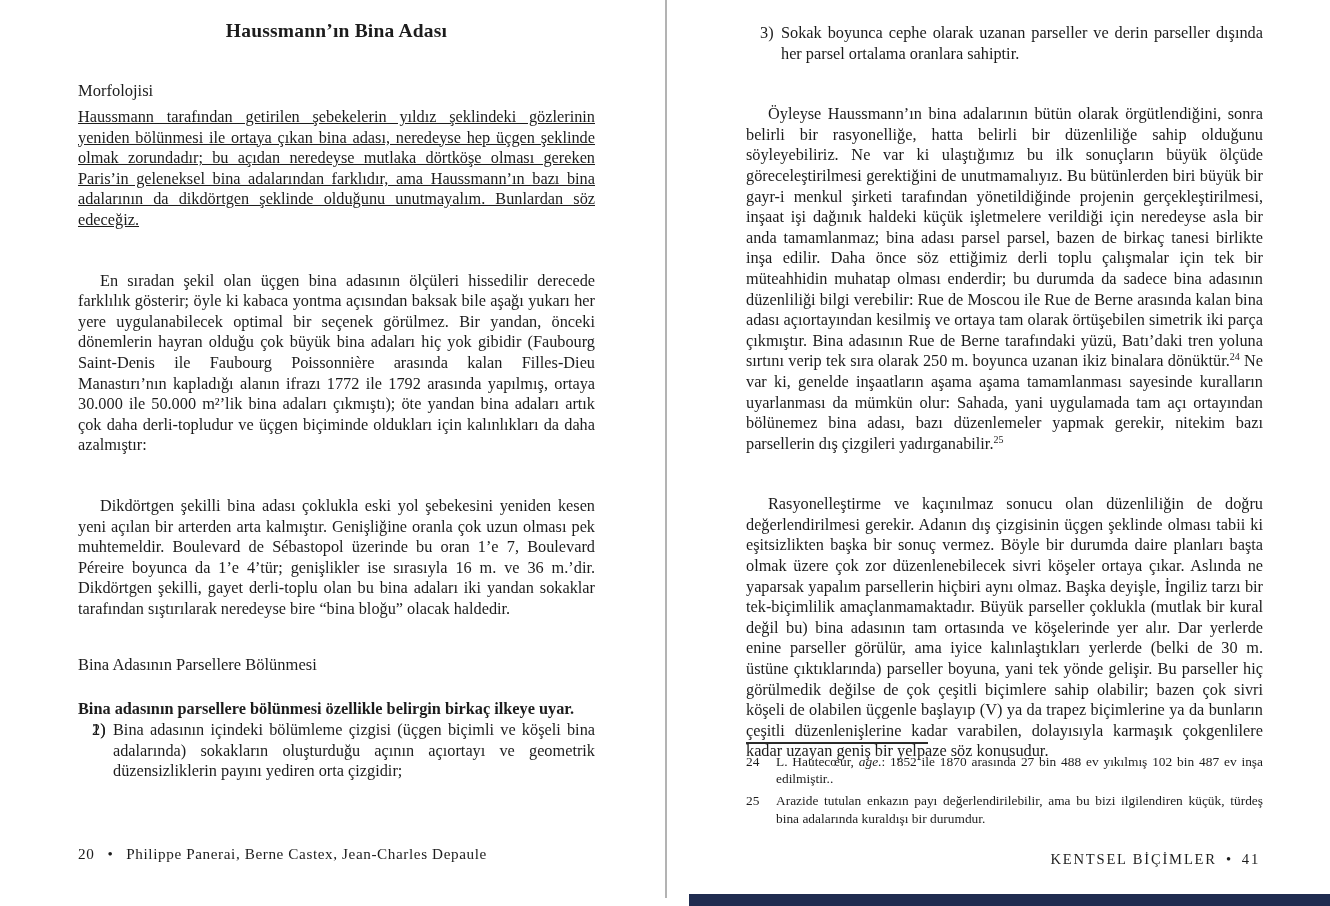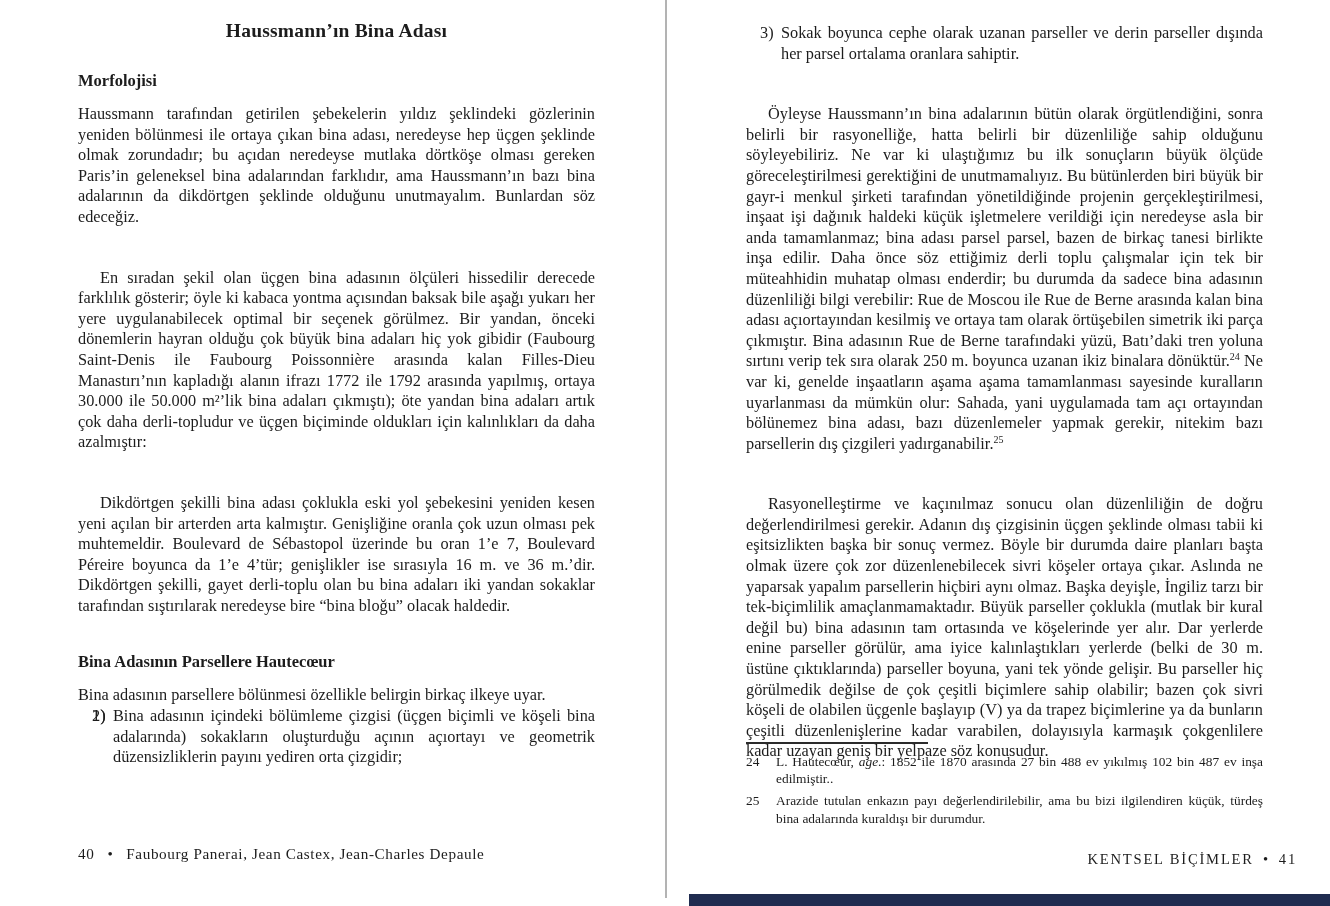--- a/index.html
+++ b/index.html
@@ -10,29 +10,29 @@
   }
   .page{position:absolute;top:0;}
   #left-page{left:78px;width:517px;}
   #right-page{left:746px;width:517px;}
 
   .book-title{
     margin:20px 0 0 0;text-align:center;font-weight:bold;
     font-size:19.5px;letter-spacing:0.2px;
   }
   .section-heading{
-    margin:29px 0 0 0;font-weight:bold;font-size:16.5px;
+    margin:39px 0 0 0;font-weight:normal;font-size:16.5px;
   }
   .section-heading.second{margin-top:36px;}
   .body-p{
     margin:0;font-size:16.3px;line-height:20.6px;text-align:justify;
   }
-  .body-p.first{margin-top:13px;}
+  .body-p.first{margin-top:6px;text-decoration:underline;}
   .body-p.indent{text-indent:22px;margin-top:40px;}
-  .body-p.intro{margin-top:13px;}
+  .body-p.intro{margin-top:24px;font-weight:bold;}
   .list-item{
     position:relative;margin:0;padding-left:35px;
     font-size:16.3px;line-height:20.6px;text-align:justify;
   }
   .list-item .li-num{position:absolute;left:14px;top:0;}
   .list-item.top-gap{margin-top:23px;}
   sup.fn-ref{font-size:10px;line-height:0;vertical-align:super;}
 
   #footnote-block{
     position:absolute;left:746px;top:742px;width:517px;
@@ -44,21 +44,21 @@
   }
   .footnote .fn-num{position:absolute;left:0;top:0;}
   .footnote i{font-style:italic;}
 
   #left-footer{
     position:absolute;left:78px;top:845px;width:517px;
     font-size:15.2px;letter-spacing:0.6px;white-space:nowrap;
   }
   #left-footer .bullet{margin:0 13px;}
   #right-footer{
-    position:absolute;left:790px;top:851px;width:507px;
+    position:absolute;left:753px;top:851px;width:507px;
     text-align:right;font-size:14.6px;letter-spacing:1.8px;white-space:nowrap;
   }
   #right-footer .bullet{margin:0 9px;}
 
   #page-divider{
     position:absolute;left:665px;top:0;width:2px;height:898px;
     background:#b3b3b3;
   }
   #bottom-bar{
     position:absolute;left:689px;top:894px;width:641px;height:12px;
@@ -67,21 +67,21 @@
 </style>
 </head>
 <body>
 
 <div class="page" id="left-page">
   <h1 class="book-title">Haussmann’ın Bina Adası</h1>
   <h2 class="section-heading">Morfolojisi</h2>
   <p class="body-p first">Haussmann tarafından getirilen şebekelerin yıldız şeklindeki gözlerinin yeniden bölünmesi ile ortaya çıkan bina adası, neredeyse hep üçgen şeklinde olmak zorundadır; bu açıdan neredeyse mutlaka dörtköşe olması gereken Paris’in geleneksel bina adalarından farklıdır, ama Haussmann’ın bazı bina adalarının da dikdörtgen şeklinde olduğunu unutmayalım. Bunlardan söz edeceğiz.</p>
   <p class="body-p indent">En sıradan şekil olan üçgen bina adasının ölçüleri hissedilir derecede farklılık gösterir; öyle ki kabaca yontma açısından baksak bile aşağı yukarı her yere uygulanabilecek optimal bir seçenek görülmez. Bir yandan, önceki dönemlerin hayran olduğu çok büyük bina adaları hiç yok gibidir (Faubourg Saint-Denis ile Faubourg Poissonnière arasında kalan Filles-Dieu Manastırı’nın kapladığı alanın ifrazı 1772 ile 1792 arasında yapılmış, ortaya 30.000 ile 50.000 m²’lik bina adaları çıkmıştı); öte yandan bina adaları artık çok daha derli-topludur ve üçgen biçiminde oldukları için kalınlıkları da daha azalmıştır:</p>
   <p class="body-p indent">Dikdörtgen şekilli bina adası çoklukla eski yol şebekesini yeniden kesen yeni açılan bir arterden arta kalmıştır. Genişliğine oranla çok uzun olması pek muhtemeldir. Boulevard de Sébastopol üzerinde bu oran 1’e 7, Boulevard Péreire boyunca da 1’e 4’tür; genişlikler ise sırasıyla 16 m. ve 36 m.’dir. Dikdörtgen şekilli, gayet derli-toplu olan bu bina adaları iki yandan sokaklar tarafından sıştırılarak neredeyse bire “bina bloğu” olacak haldedir.</p>
-  <h2 class="section-heading second">Bina Adasının Parsellere Hautecœur</h2>
+  <h2 class="section-heading second">Bina Adasının Parsellere Bölünmesi</h2>
   <p class="body-p intro">Bina adasının parsellere bölünmesi özellikle belirgin birkaç ilkeye uyar.</p>
   <div class="list-item">
     <span class="li-num">1)</span>
   </div>
   <div class="list-item">
     <span class="li-num">2)</span>
     <span>Bina adasının içindeki bölümleme çizgisi (üçgen biçimli ve köşeli bina adalarında) sokakların oluşturduğu açının açıortayı ve geometrik düzensizliklerin payını yediren orta çizgidir;</span>
   </div>
 </div>
 
@@ -100,21 +100,21 @@
     <span class="fn-num">24</span>
     <span><span>L. Hautecœur, </span><i>age</i><span>.: 1852 ile 1870 arasında 27 bin 488 ev yıkılmış 102 bin 487 ev inşa edilmiştir..</span></span>
   </div>
   <div class="footnote">
     <span class="fn-num">25</span>
     <span>Arazide tutulan enkazın payı değerlendirilebilir, ama bu bizi ilgilendiren küçük, türdeş bina adalarında kuraldışı bir durumdur.</span>
   </div>
 </div>
 
 <div id="left-footer">
-  <span>40</span><span class="bullet">•</span><span>Faubourg Panerai, Jean Castex, Jean-Charles Depaule</span>
+  <span>20</span><span class="bullet">•</span><span>Philippe Panerai, Berne Castex, Jean-Charles Depaule</span>
 </div>
 
 <div id="right-footer">
   <span>KENTSEL BİÇİMLER</span><span class="bullet">•</span><span>41</span>
 </div>
 
 <div id="page-divider"></div>
 <div id="bottom-bar"></div>
 
 </body></html>

